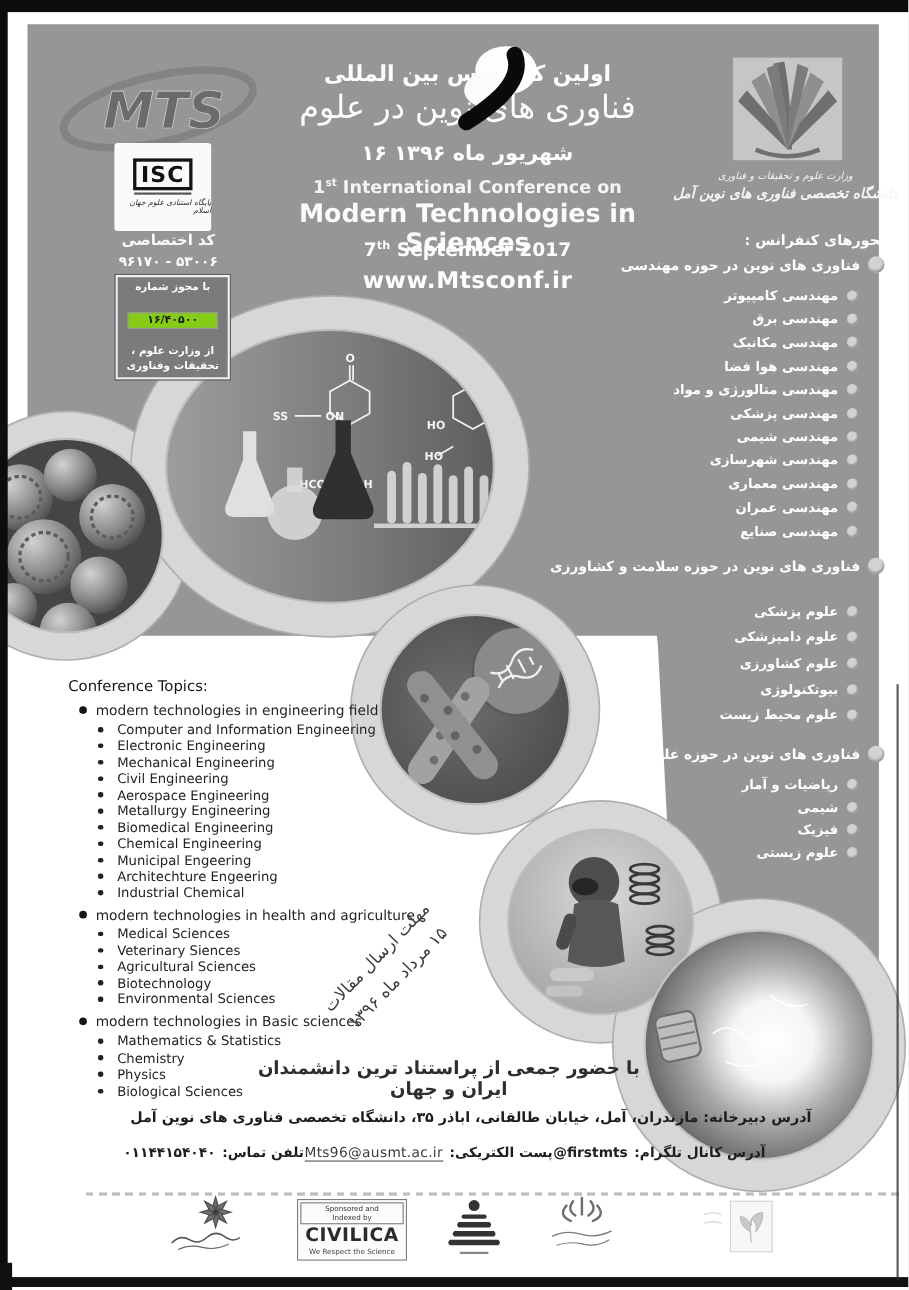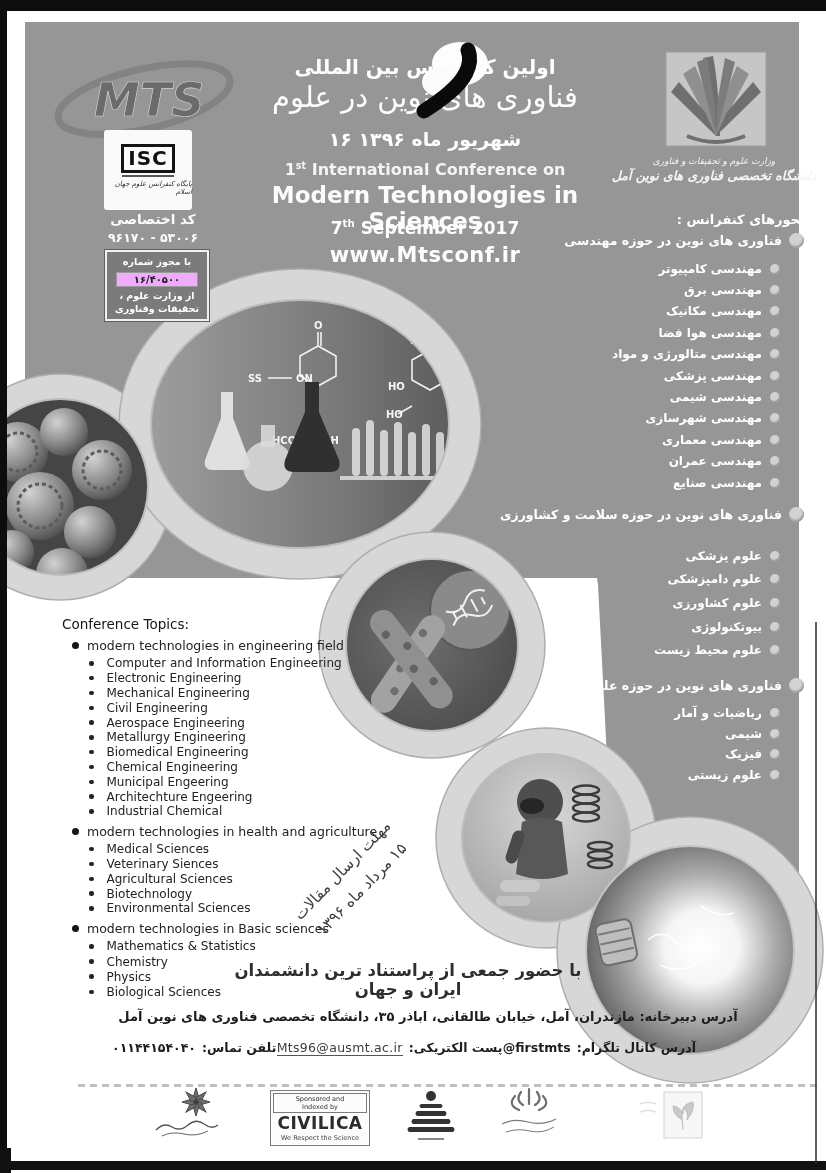--- a/index.html
+++ b/index.html
@@ -32,22 +32,22 @@
   .iscmark{border:3px solid #141414;font-size:20px;font-weight:bold;letter-spacing:1px;
            padding:0 4px;color:#111;line-height:1.15;}
   .iscline{width:52px;height:2px;background:#555;margin:2px 0 3px;}
   .isccap{font-size:7px;color:#333;font-style:italic;direction:rtl;}
   .codeblk{left:90px;top:211px;width:126px;text-align:center;color:#fbfbfb;z-index:2;}
   .codelabel{font-size:13.5px;font-weight:bold;}
   .codeval{font-size:12.5px;font-weight:bold;letter-spacing:1px;margin-top:3px;}
   .permit{left:105px;top:250px;width:104px;background:#7b7b7b;border:2px solid #f1f1f1;
           outline:1px solid #5f5f5f;padding:4px 3px;text-align:center;color:#fff;z-index:2;direction:rtl;}
   .permit .l{font-size:9.5px;font-weight:bold;line-height:1.35;}
-  .permit .n{background:#f0abfc;color:#1c1c1c;font-size:10px;font-weight:bold;
-             margin:3px 6px;padding:1px 2px;border:1px solid #9a9a9a;}
+  .permit .n{background:#84cc16;color:#1c1c1c;font-size:10px;font-weight:bold;
+             margin:15px 6px;padding:1px 2px;border:1px solid #9a9a9a;}
   
   .univcap{left:608px;top:156px;width:212px;text-align:center;color:#f6f6f6;z-index:2;direction:rtl;}
   .univcap .c1{font-size:9px;font-style:italic;}
   .univcap .c2{font-size:12.5px;font-weight:bold;font-style:italic;margin-top:2px;}
   
   .fah{left:598px;top:212px;width:210px;text-align:right;direction:rtl;color:#fff;
        font-size:13px;font-weight:bold;z-index:2;white-space:nowrap;}
   .fasec{left:596px;width:208px;direction:rtl;color:#fff;z-index:2;}
   .fasec .t{display:flex;align-items:flex-start;gap:7px;font-size:12.5px;font-weight:bold;white-space:nowrap;}
   .bigdot{width:15px;height:15px;border-radius:50%;background:#d2d2d2;box-shadow:inset -1px -2px 2px #9a9a9a;flex:0 0 auto;}
@@ -279,21 +279,21 @@
   </svg>
 
   <svg class="abs z2" style="left:48px;top:52px" width="192" height="94" viewBox="0 0 192 94">
     <ellipse cx="96" cy="47" rx="88" ry="30" transform="rotate(-13 96 47)" fill="none" stroke="#838383" stroke-width="7"></ellipse>
     <text x="46" y="64" font-family="DejaVu Sans" font-size="46" font-weight="bold" font-style="italic" fill="#6b6b6b" stroke="#d6d6d6" stroke-width="0.6">MTS</text>
   </svg>
 
   <div class="abs iscbox">
     <div class="iscmark">ISC</div>
     <div class="iscline"></div>
-    <div class="isccap">پایگاه کنفرانس علوم جهان اسلام</div>
+    <div class="isccap">پایگاه استنادی علوم جهان اسلام</div>
   </div>
   <div class="abs codeblk">
     <div class="codelabel">کد اختصاصی</div>
     <div class="codeval">۹۶۱۷۰ - ۵۳۰۰۶</div>
   </div>
   <div class="abs permit">
     <div class="l">با مجوز شماره</div>
     <div class="n ltr">۱۶/۴۰۵۰۰</div>
     <div class="l">از وزارت علوم ،</div>
     <div class="l">تحقیقات وفناوری</div>

